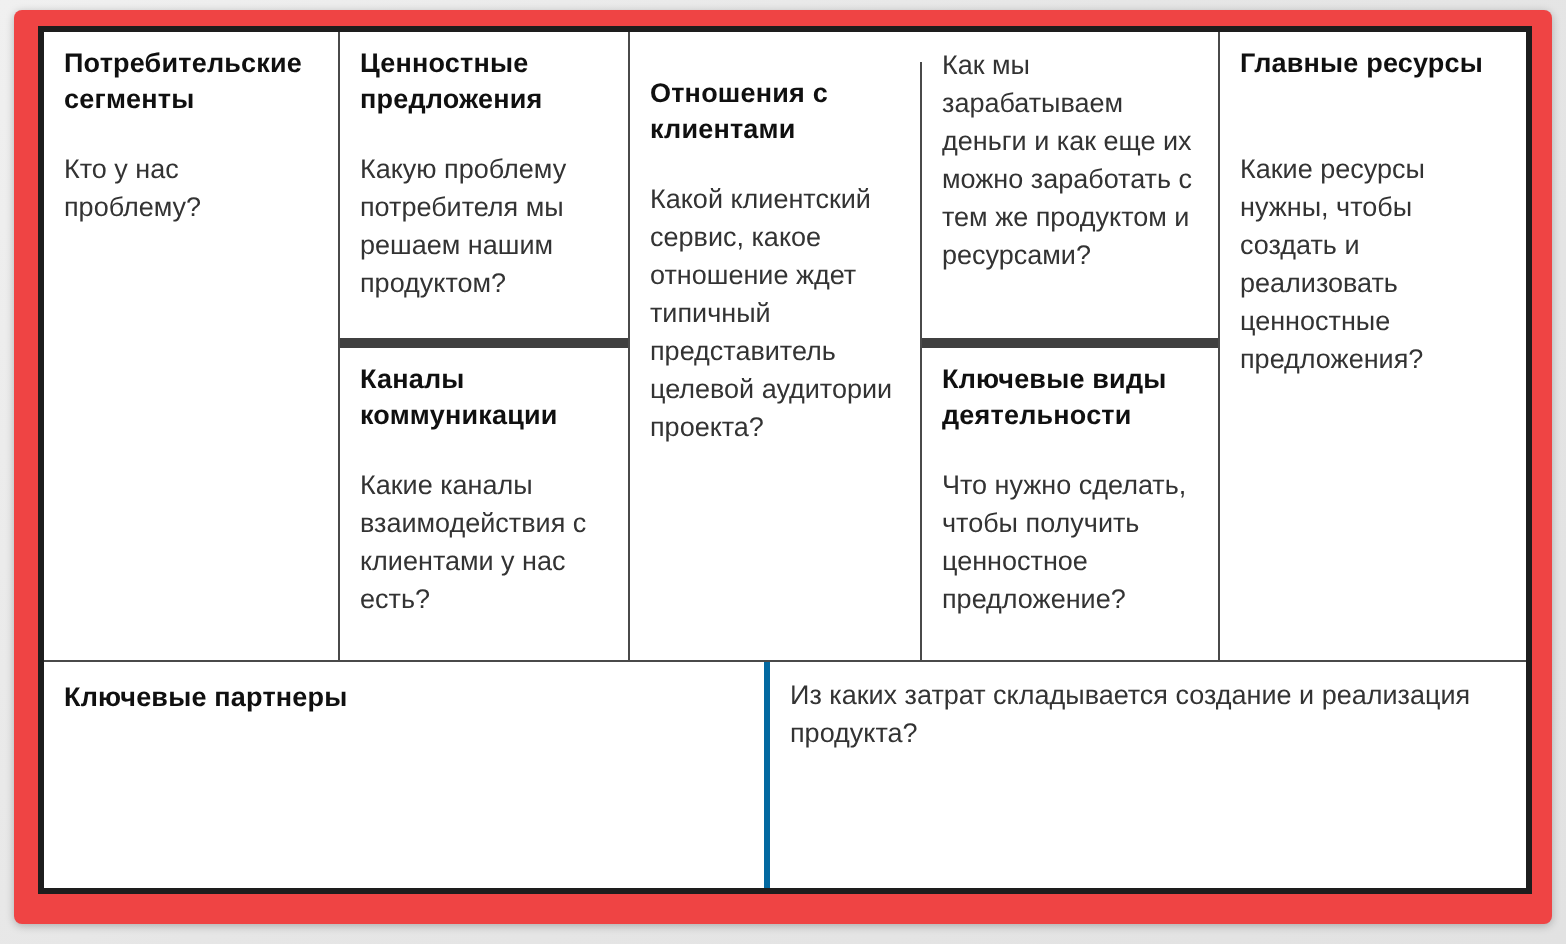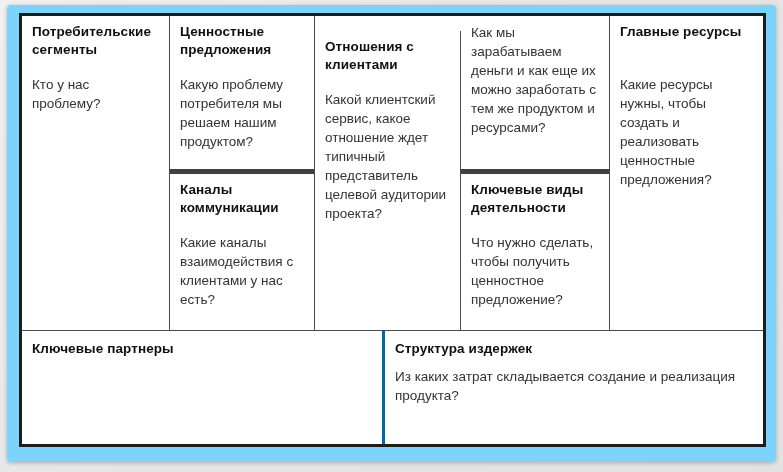--- a/index.html
+++ b/index.html
@@ -8,21 +8,21 @@
     width: 783px; height: 472px;
     background: linear-gradient(135deg, #f0f0f0 0%, #e6e6e6 45%, #e2e2e2 100%);
     font-family: "Liberation Sans", sans-serif;
     position: relative;
     overflow: hidden;
     color: #2d2d2d;
   }
   .page {
     position: absolute; left: 7px; top: 5px;
     width: 769px; height: 457px;
-    background: #7dd3fc;
+    background: #ef4444;
     border-radius: 4px;
     box-shadow: 0 1px 4px rgba(0,0,0,0.25);
   }
   .bmc {
     position: absolute; left: 12px; top: 8px;
     width: 747px; height: 434px;
     border: 3px solid #1d1d1d;
     background: #ffffff;
     display: flex; flex-direction: column;
   }
@@ -102,20 +102,19 @@
 
     </div>
 
     <div class="bottom-row">
 
       <div class="cell wide partners">
         <div class="cell-title">Ключевые партнеры</div>
       </div>
 
       <div class="cell wide costs">
-        <div class="cell-title">Структура издержек</div>
         <div class="cell-body">Из каких затрат складывается создание и реализация продукта?</div>
       </div>
 
     </div>
 
   </div>
 </div>
 
 </body></html>

